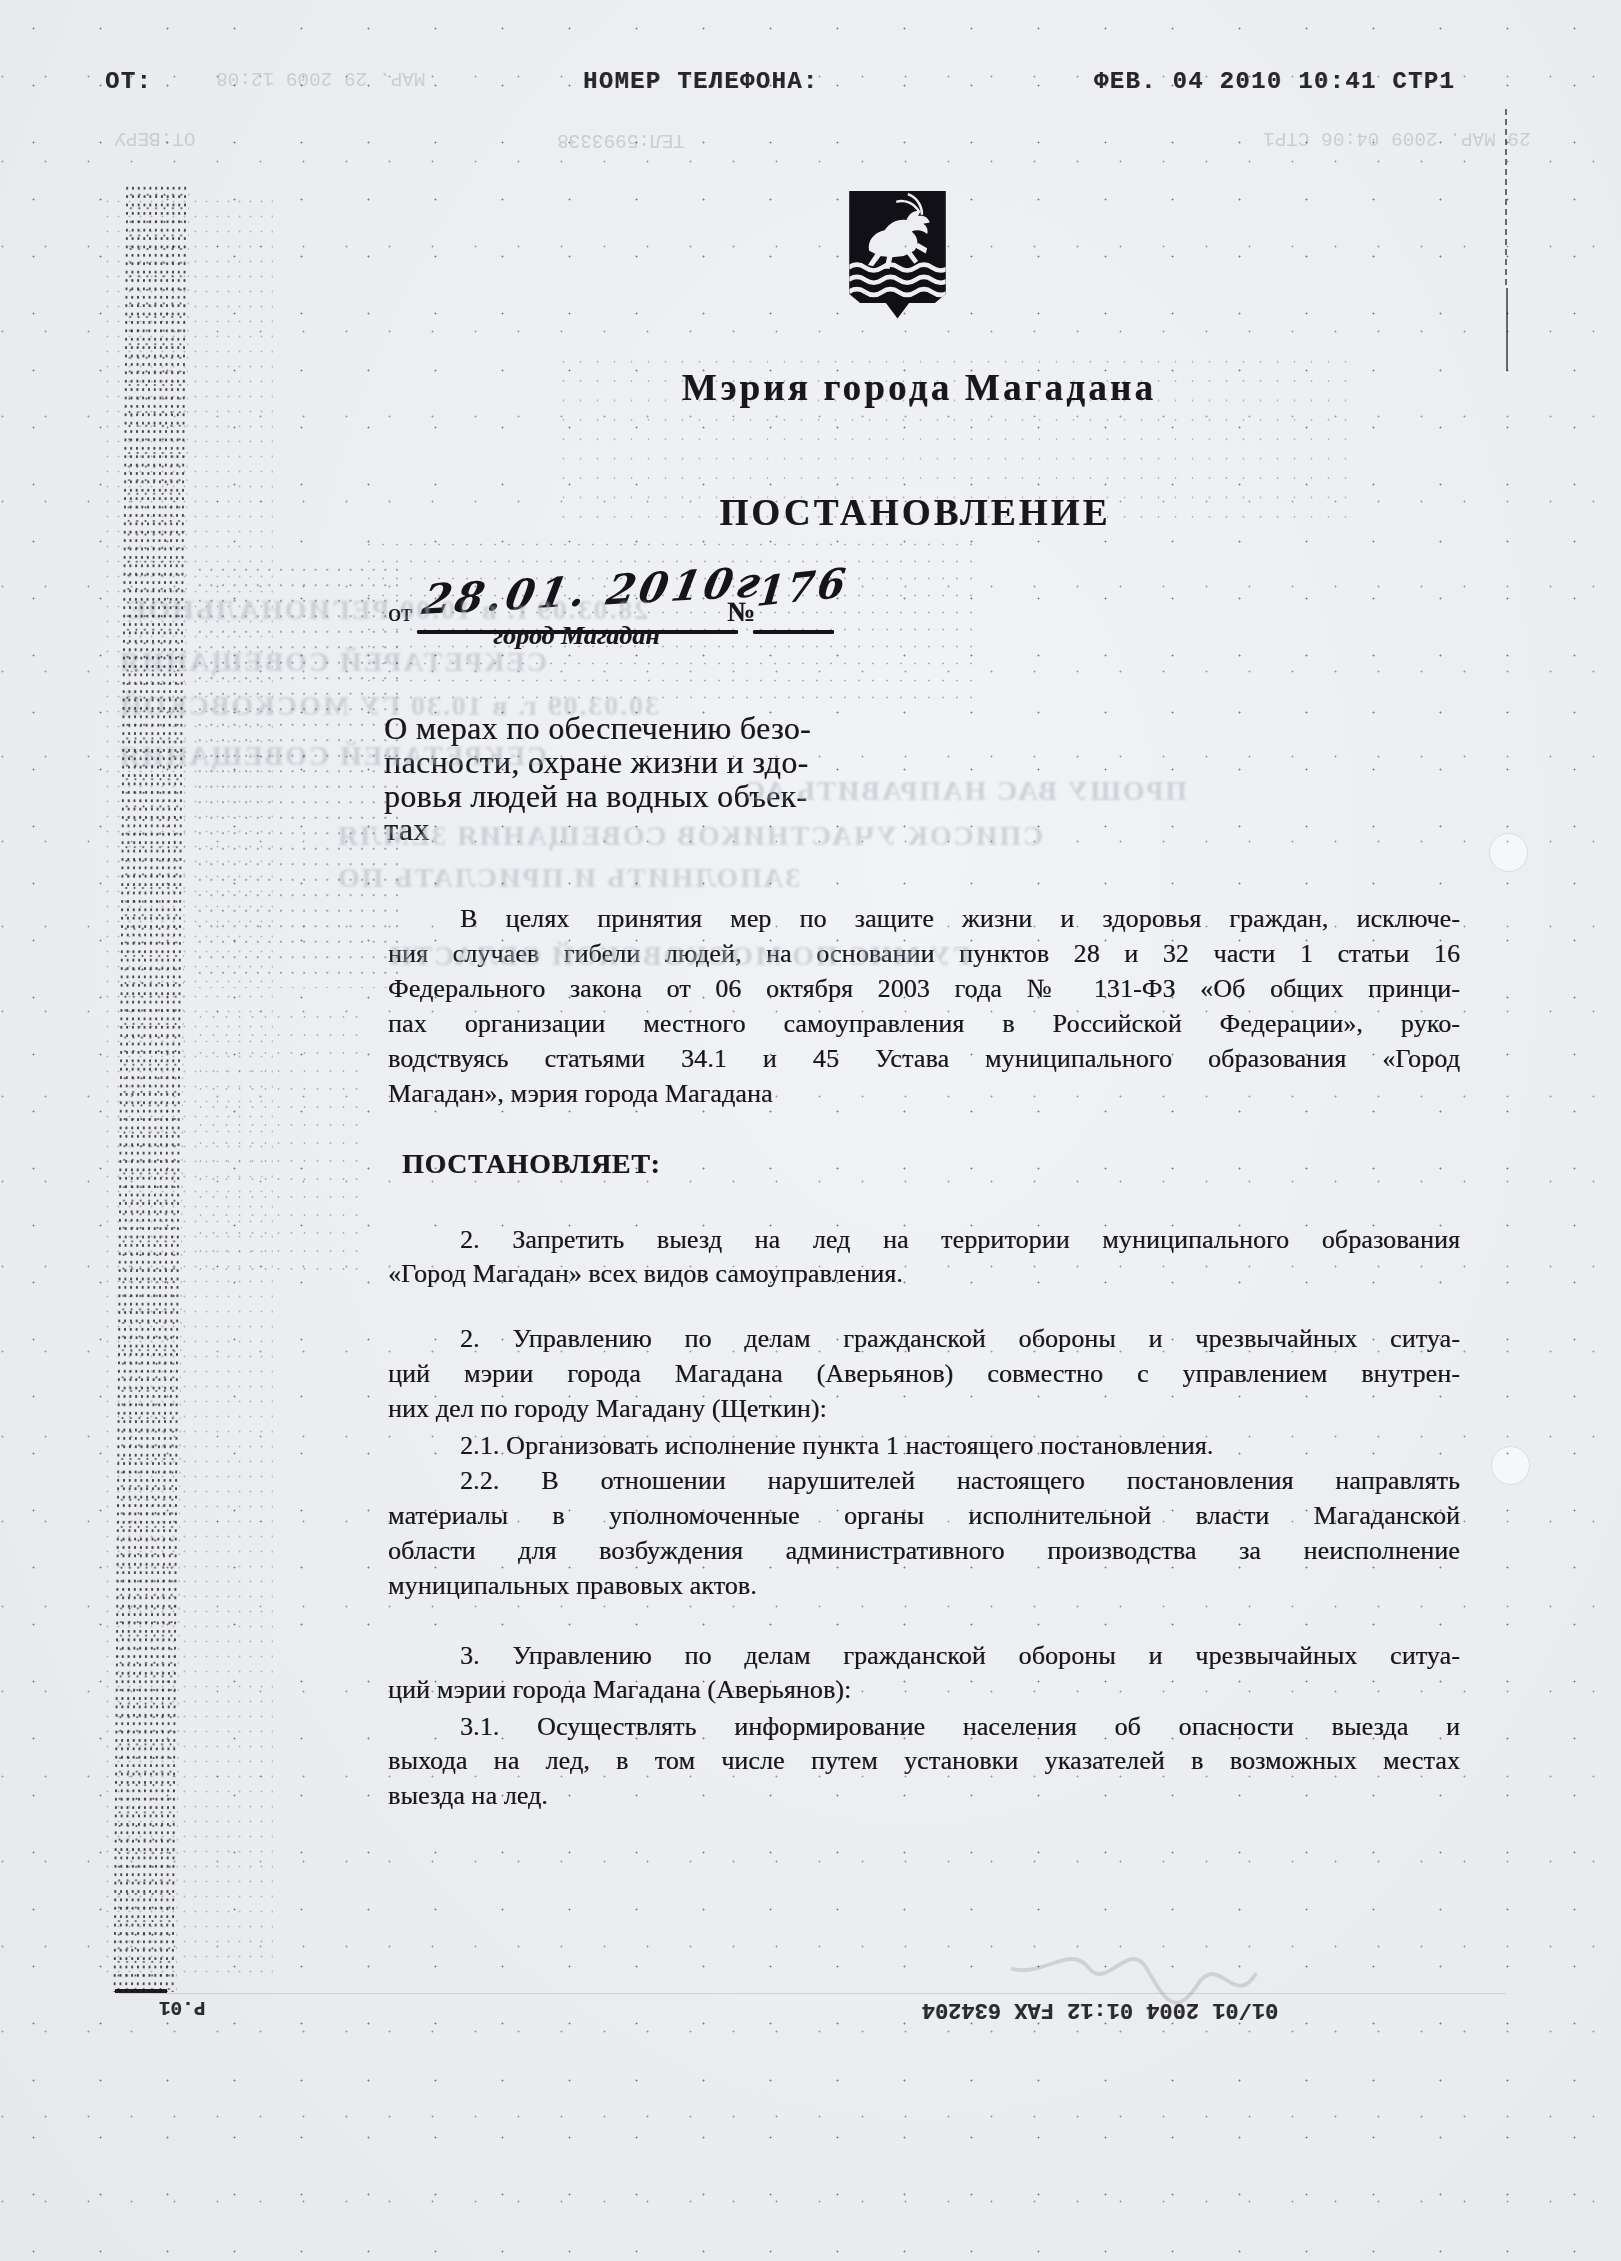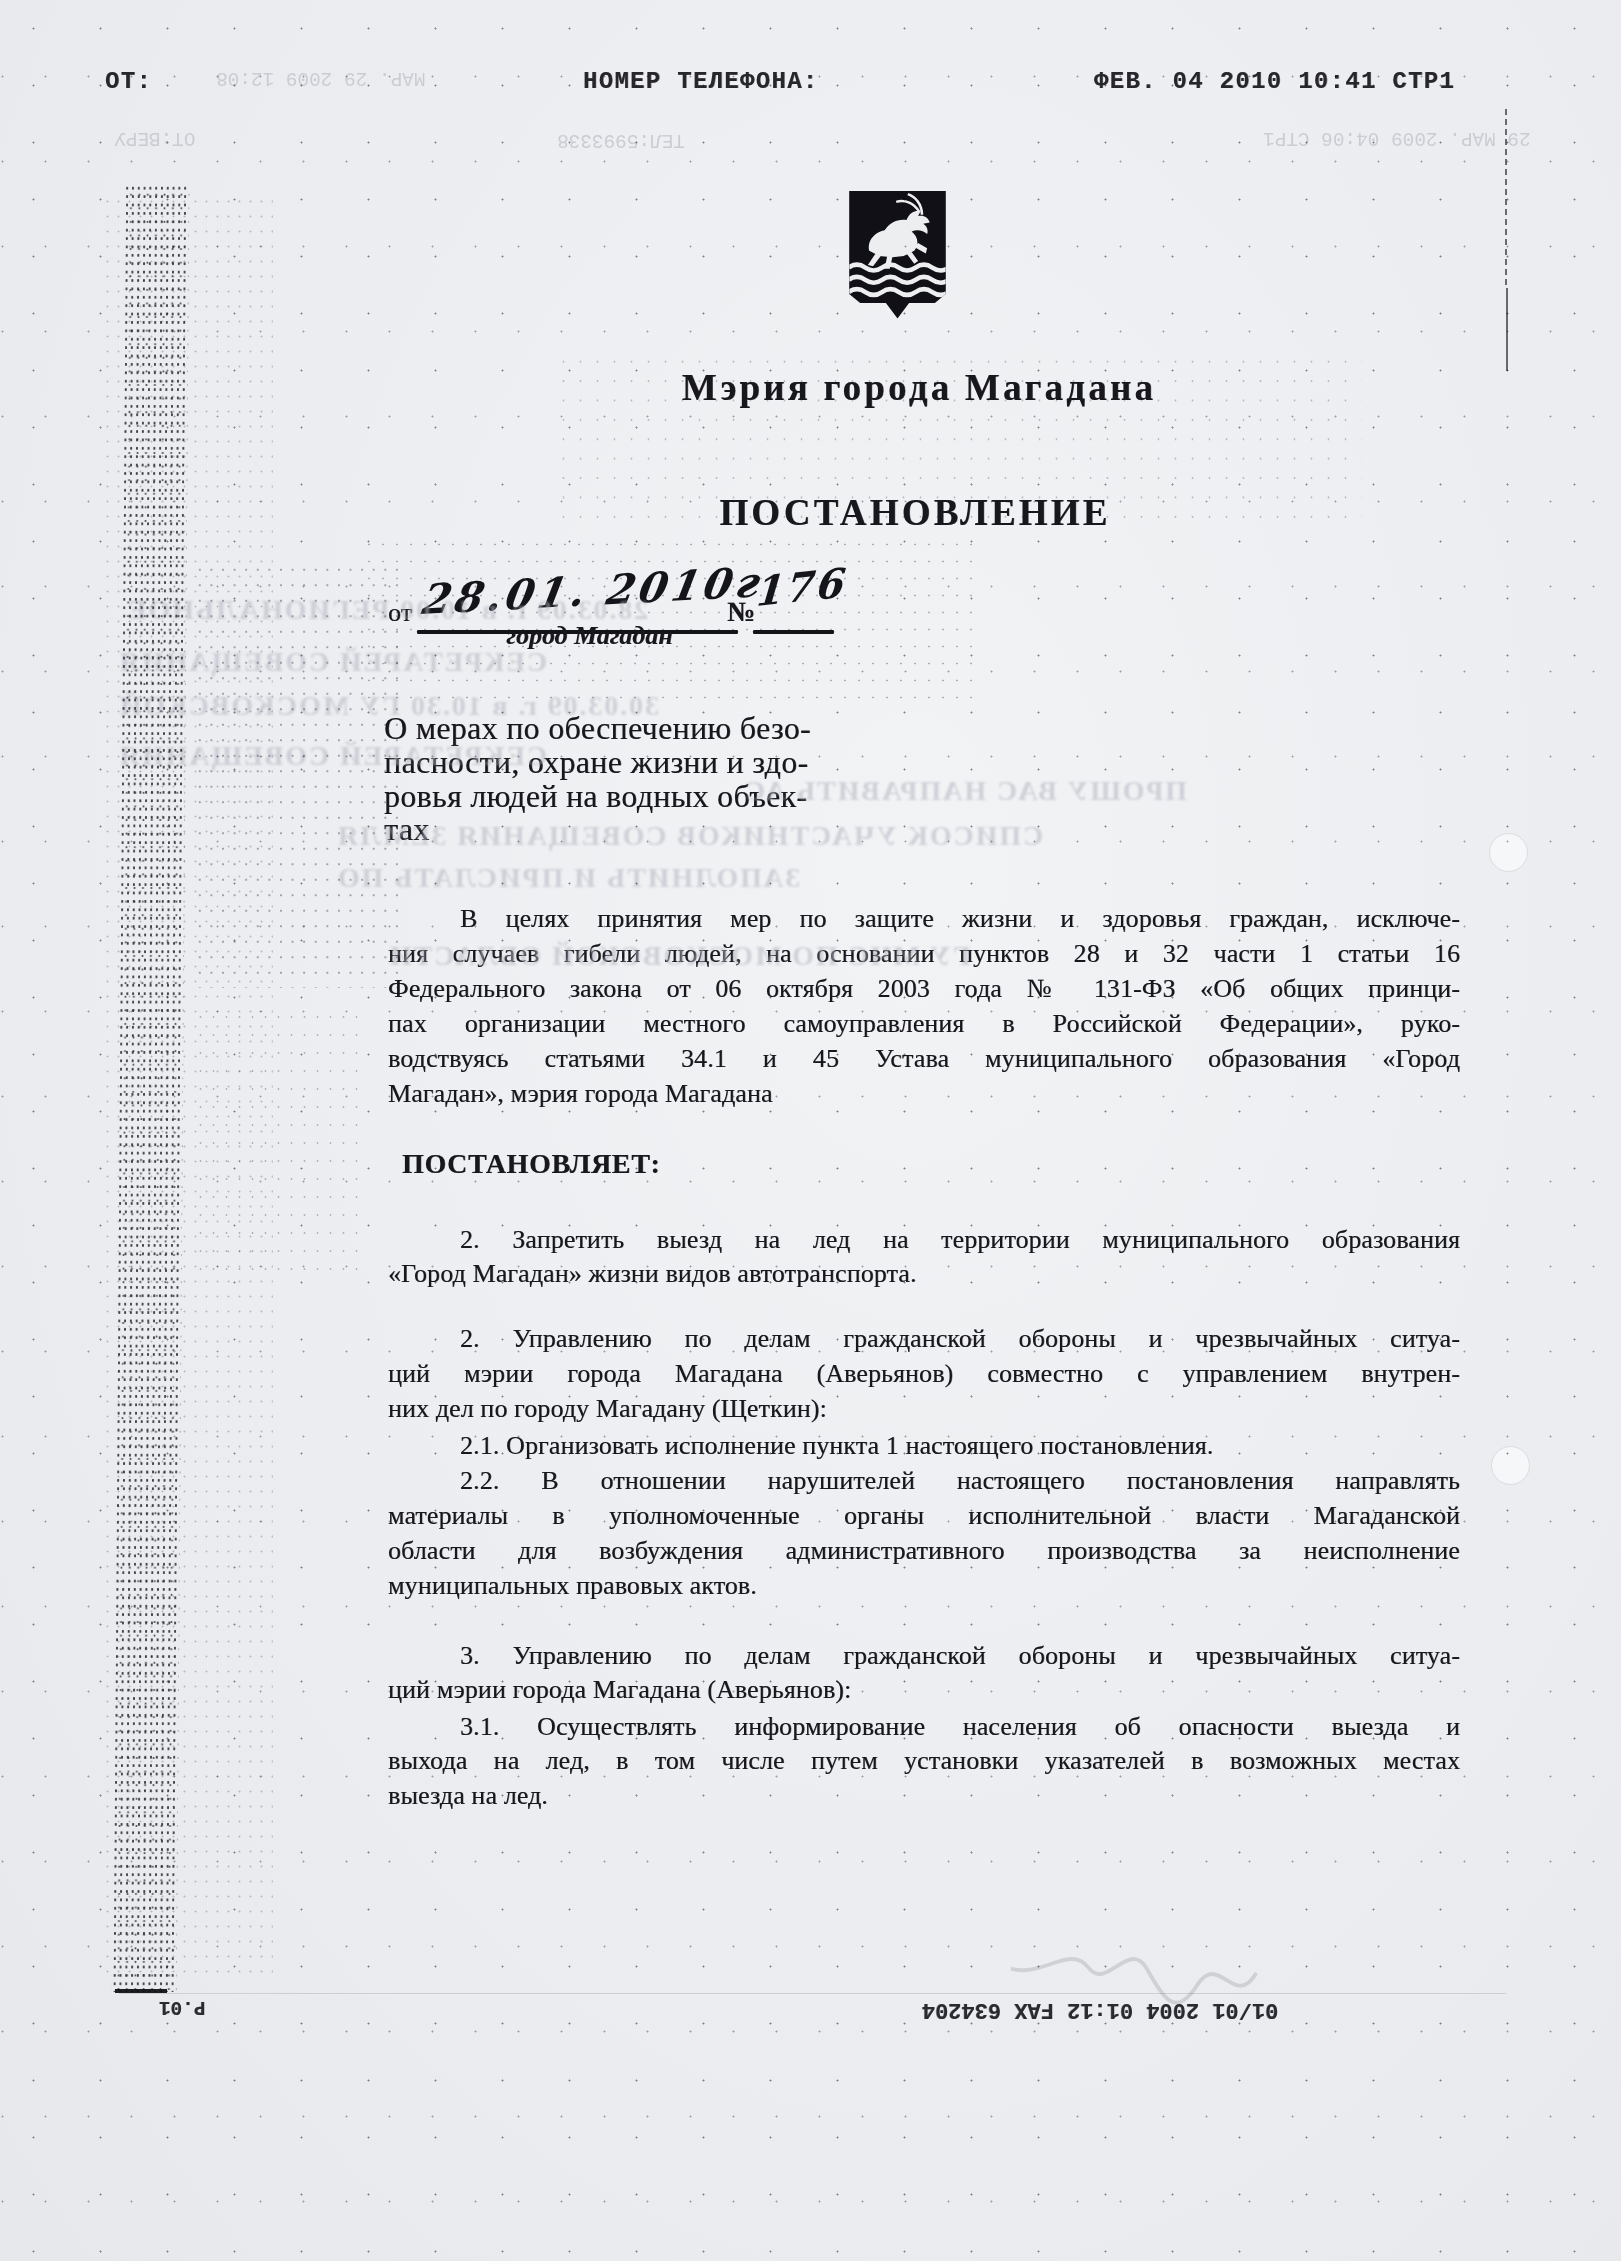--- a/index.html
+++ b/index.html
@@ -16,21 +16,21 @@
   .dtype{left:714px;top:447px;width:402px;text-align:center;font-size:37px;letter-spacing:3.2px;margin-top:44px;}
   .dl{position:absolute;left:388px;width:1072px;font-size:26px;line-height:1.18;letter-spacing:0.1px;}
   .j{text-align:justify;text-align-last:justify;}
   .ind{text-indent:72px;}
   .subject{position:absolute;left:384px;font-weight:normal;font-size:32px;letter-spacing:0.3px;white-space:nowrap;}
   .resword{position:absolute;left:402px;top:1148px;font-weight:bold;font-size:28px;letter-spacing:0.6px;}
   .hand{font-family:"DejaVu Serif",serif;font-style:italic;font-weight:bold;color:#14141a;white-space:nowrap;}
   .hand-date{left:423px;top:567px;font-size:41px;letter-spacing:3.9px;transform:rotate(-3deg) skewX(-14deg);}
   .hand-num{left:757px;top:563px;font-size:40px;letter-spacing:2.6px;transform:rotate(-6deg) skewX(-12deg);}
   .uline{position:absolute;height:3.9px;background:#131318;border-radius:1.3px;}
-  .place{position:absolute;left:483px;top:621px;width:213px;text-align:center;font-style:italic;
+  .place{position:absolute;left:470px;top:621px;width:213px;text-align:center;font-style:italic;
          font-weight:bold;font-size:26px;white-space:nowrap;}
   .rot{transform:rotate(180deg);}
   .foot{position:absolute;font-family:"Liberation Mono",monospace;font-weight:bold;color:#2a2a31;
         text-shadow:0.6px 0 0 rgba(42,42,49,.5);white-space:nowrap;}
   .ghosthdr{position:absolute;font-family:"Liberation Mono",monospace;color:#c2c5cd;
             transform:rotate(180deg);filter:blur(0.7px);opacity:.8;font-size:19.4px;white-space:nowrap;}
   .ghostline{position:absolute;font-family:"Liberation Serif",serif;font-weight:bold;color:#b2b6c1;
              transform:scaleX(-1);filter:blur(1.1px);opacity:.55;font-size:28px;letter-spacing:1.9px;white-space:nowrap;}
   .dots{position:absolute;pointer-events:none;
         background-image:radial-gradient(circle, rgba(16,16,22,.9) 0.8px, transparent 1.2px);}
@@ -114,21 +114,21 @@
   <div class="dl serif ink j ind" style="top:904px">В целях принятия мер по защите жизни и здоровья граждан, исключе-</div>
   <div class="dl serif ink j" style="top:939px">ния случаев гибели людей, на основании пунктов 28 и 32 части 1 статьи 16</div>
   <div class="dl serif ink j" style="top:974px">Федерального закона от 06 октября 2003 года № 131-ФЗ «Об общих принци-</div>
   <div class="dl serif ink j" style="top:1009px">пах организации местного самоуправления в Российской Федерации», руко-</div>
   <div class="dl serif ink j" style="top:1044px">водствуясь статьями 34.1 и 45 Устава муниципального образования «Город</div>
   <div class="dl serif ink" style="top:1079px">Магадан», мэрия города Магадана</div>
 
   <div class="resword serif ink">ПОСТАНОВЛЯЕТ:</div>
 
   <div class="dl serif ink j ind" style="top:1225px">2. Запретить выезд на лед на территории муниципального образования</div>
-  <div class="dl serif ink" style="top:1259px">«Город Магадан» жизни видов автотранспорта.</div>
+  <div class="dl serif ink" style="top:1259px">«Город Магадан» всех видов самоуправления.</div>
 
   <div class="dl serif ink j ind" style="top:1324px">2. Управлению по делам гражданской обороны и чрезвычайных ситуа-</div>
   <div class="dl serif ink j" style="top:1359px">ций мэрии города Магадана (Аверьянов) совместно с управлением внутрен-</div>
   <div class="dl serif ink" style="top:1394px">них дел по городу Магадану (Щеткин):</div>
 
   <div class="dl serif ink ind" style="top:1431px">2.1. Организовать исполнение пункта 1 настоящего постановления.</div>
 
   <div class="dl serif ink j ind" style="top:1466px">2.2. В отношении нарушителей настоящего постановления направлять</div>
   <div class="dl serif ink j" style="top:1501px">материалы в уполномоченные органы исполнительной власти Магаданской</div>
   <div class="dl serif ink j" style="top:1536px">области для возбуждения административного производства за неисполнение</div>

